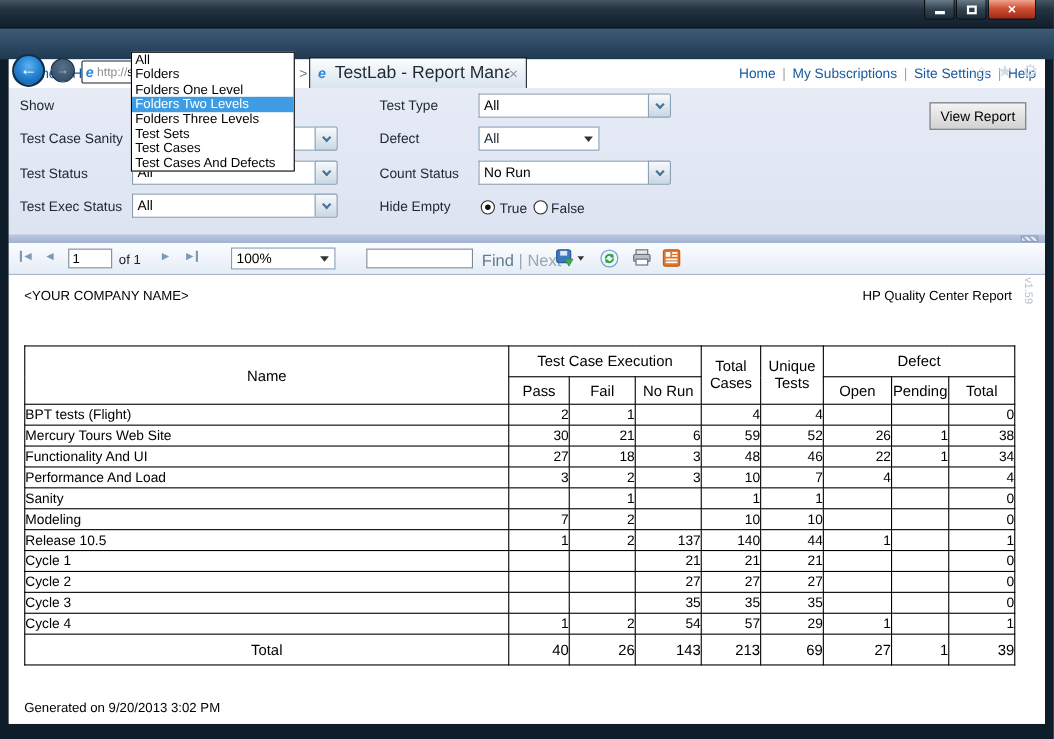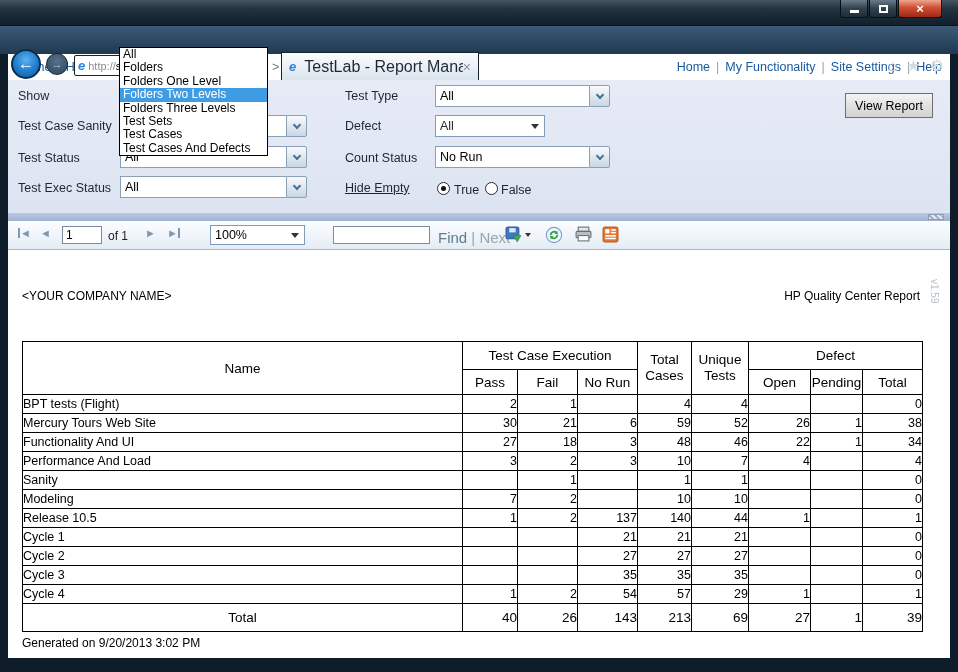--- a/index.html
+++ b/index.html
@@ -94,21 +94,21 @@
   #pageinput { position:absolute; left:54px; top:5px; width:40px; height:18px; border:1px solid #7a8a9a;
     font-size:12px; padding:0 3px; font-family:"Liberation Sans",sans-serif; }
   #oflabel { position:absolute; left:100px; top:8px; font-size:12px; color:#222; }
   #zoomsel { left:202px; top:4px; width:95px; height:20px; }
   #findinput { position:absolute; left:325px; top:5px; width:97px; height:18px; border:1px solid #7a8a9a;
     font-size:12px; padding:0 3px; font-family:"Liberation Sans",sans-serif; }
   #findnext { position:absolute; left:430px; top:8px; font-size:15px; }
   #findnext .find { color:#5f7c90; } #findnext .pipe { color:#9aa6b0; } #findnext .next { color:#98a6b0; }
   .iconbtn { position:absolute; top:5px; display:flex; align-items:center; }
   
-  #report { position:absolute; left:0; top:196px; right:0; bottom:0; background:#fff; overflow:hidden;margin-top:27px; }
+  #report { position:absolute; left:0; top:196px; right:0; bottom:0; background:#fff; overflow:hidden; }
   #company { position:absolute; left:14px; top:12px; font-size:12px; color:#000; }
   #product { position:absolute; right:30px; top:12px; font-size:12px; color:#000; }
   #version { position:absolute; right:10px; top:2px; writing-mode:vertical-rl; font-size:10px; color:#b4c2cc; }
   #rpttitle { position:absolute; left:0; top:36px; width:100%; text-align:center; font-size:16px; font-weight:bold; color:#000; }
   #rpttable { position:absolute; left:14px; top:64px; border-collapse:collapse; table-layout:fixed; }
   #rpttable th, #rpttable td { border:1px solid #000; font-weight:normal; padding:0; overflow:hidden; white-space:nowrap; }
   #rpttable th { font-size:13.5px; text-align:center; }
   #rpttable td { font-size:12.5px; height:19px; }
   #rpttable .hr1 th { height:28px; }
   #rpttable .hr2 th { height:25px; }
@@ -186,21 +186,21 @@
       <span class="sep">&gt;</span>
       <span>HP QC repo</span>
     </span>
     <span id="crumbright2">
       <span class="sep">&gt;</span>
       <span>TestLab</span>
     </span>
     <div id="toplinks">
       <span class="lnk">Home</span>
         <span class="pipe">|</span>
-      <span class="lnk">My Functionality</span>
+      <span class="lnk">My Subscriptions</span>
         <span class="pipe">|</span>
       <span class="lnk">Site Settings</span>
         <span class="pipe">|</span>
       <span class="lnk">Help</span>
     </div>
   </div>
 
   <div id="params">
     <span class="plabel" style="left:10px;top:9px;">Show</span>
     <span class="plabel" style="left:10px;top:39px;">Test Case Sanity</span>
@@ -237,21 +237,21 @@
       <span>All</span>
       <div class="nchev"></div>
     </div>
     <span class="plabel" style="left:337px;top:71px;">Count Status</span>
     <div class="cdd" style="left:427px;top:66px;width:175px;">
       <div class="fld">No Run</div>
       <div class="btn">
           <div class="chev"></div>
         </div>
     </div>
-    <span class="plabel" style="left:337px;top:101px;text-decoration:underline;">Hide Empty</span>
+    <span class="plabel" style="left:337px;top:101px;">Hide Empty</span>
     <div class="radio sel" style="left:429px;top:102px;"></div>
     <span class="rlabel" style="left:446px;top:103px;">True</span>
     <div class="radio" style="left:477px;top:102px;"></div>
     <span class="rlabel" style="left:493px;top:103px;">False</span>
 
     <div id="viewreport">View Report</div>
   </div>
 
   <div id="divider">
     <div id="grip"></div>

